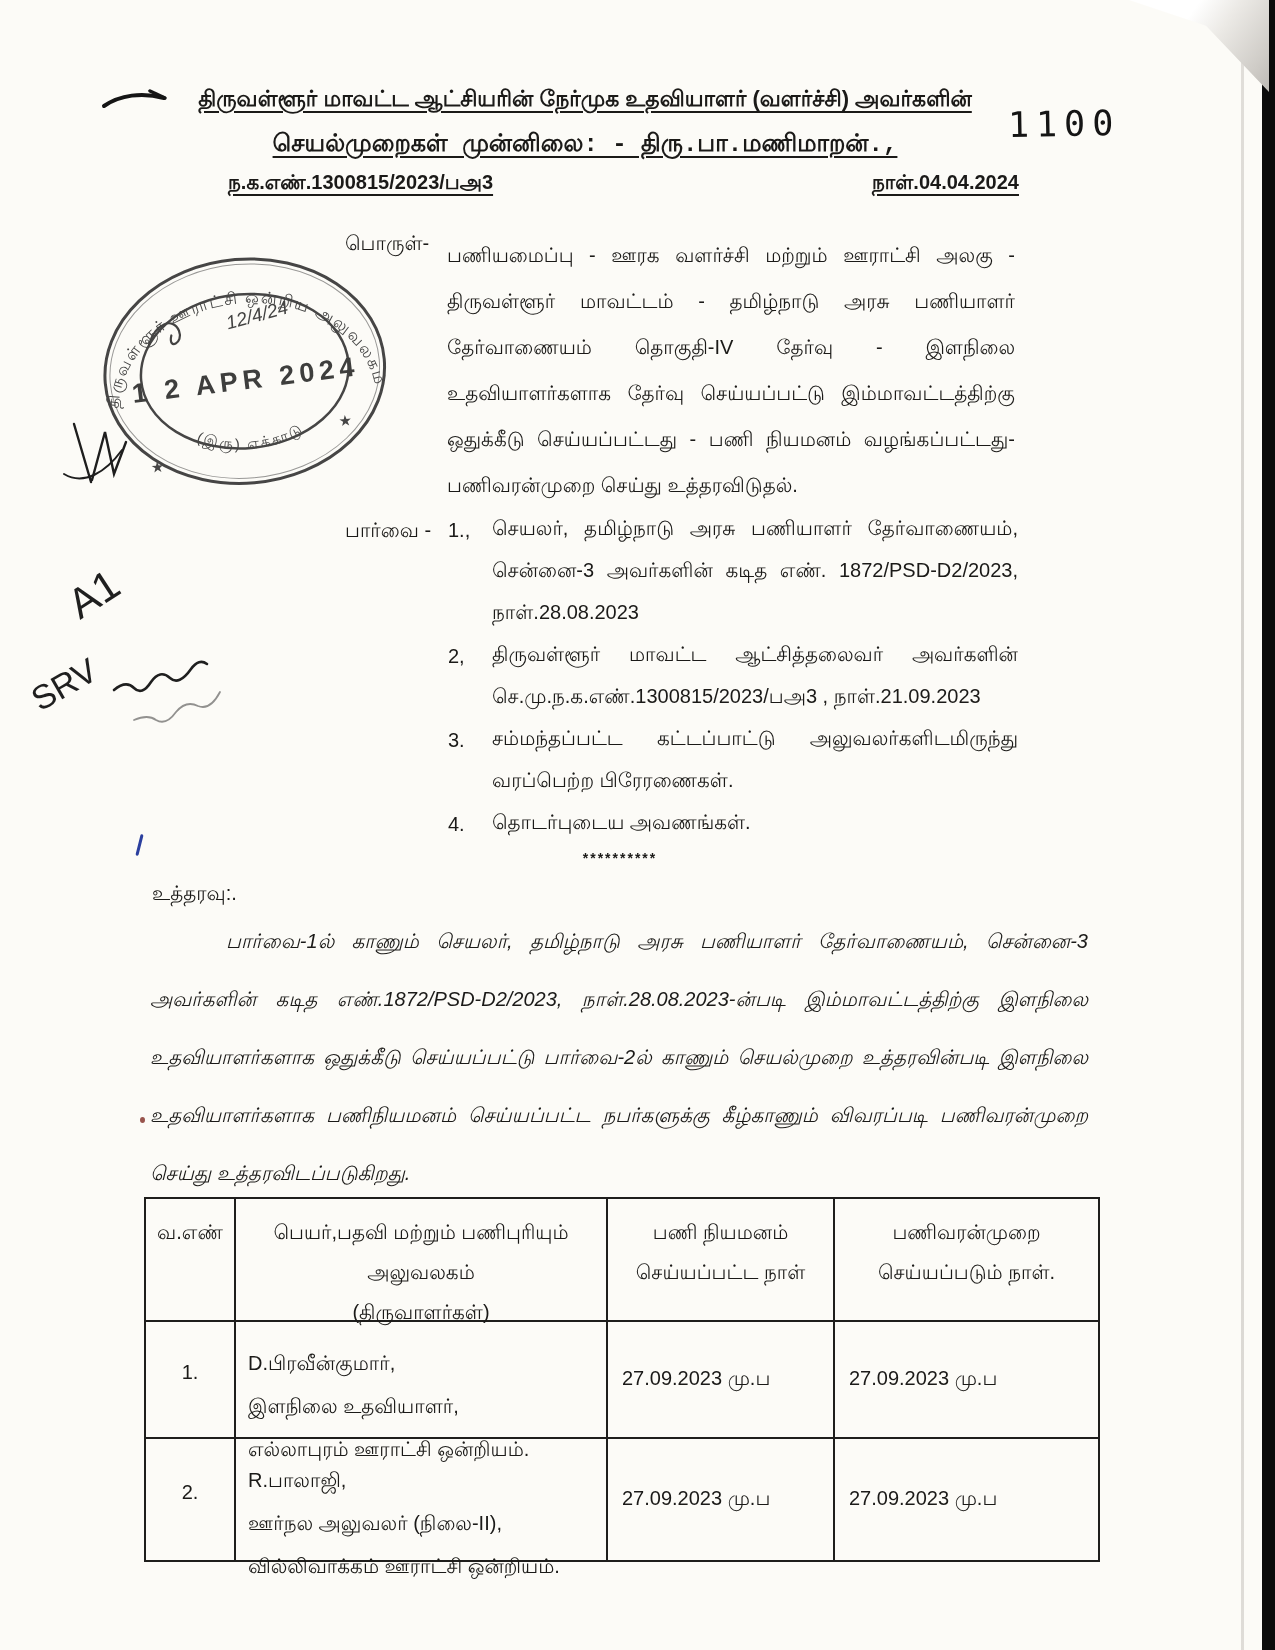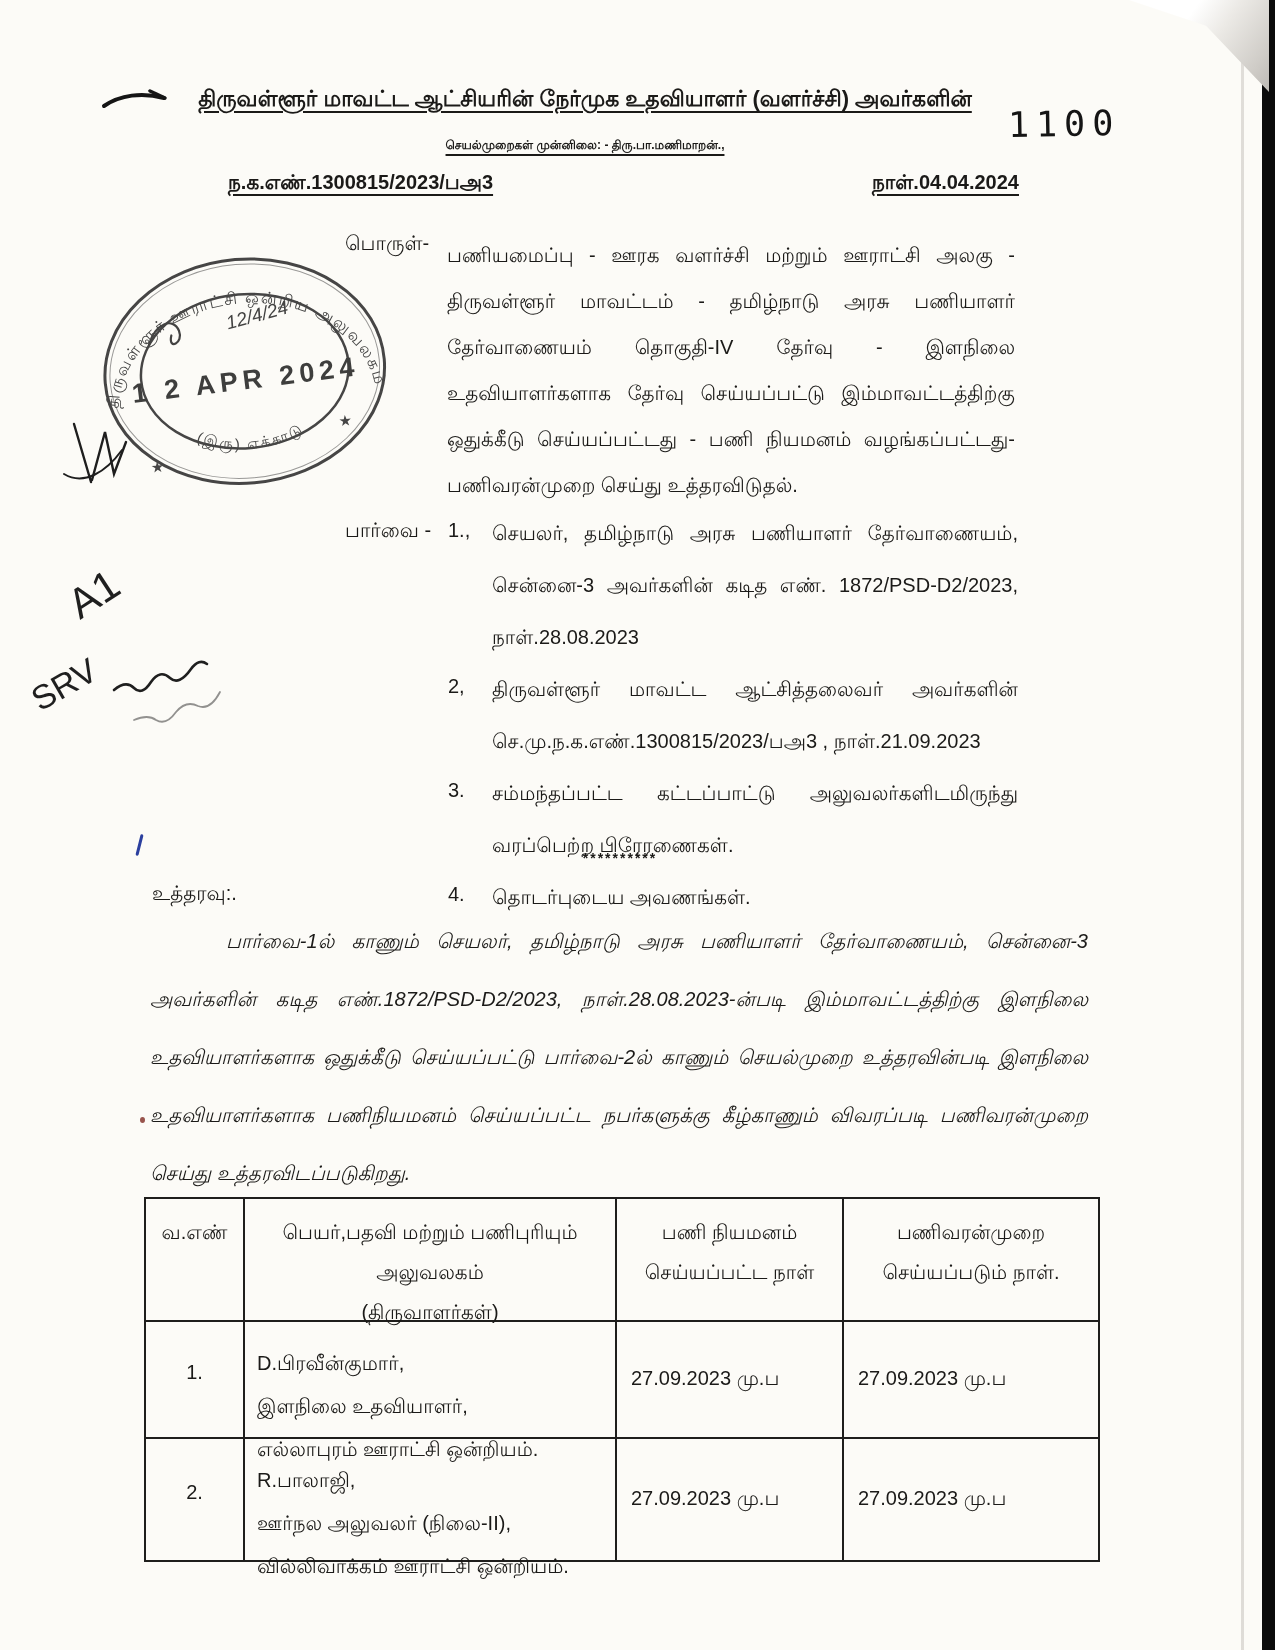--- a/index.html
+++ b/index.html
@@ -12,45 +12,45 @@
   .just{text-align:justify;}
   
   .edge-black{position:absolute;right:0;top:0;width:13px;height:1650px;background:#0b0b0b;}
   .crease{position:absolute;right:31px;top:0;width:3px;height:1650px;
           background:linear-gradient(180deg,#d9d6d1,#c8c5c0 40%,#d5d2cd);opacity:.75;}
   .corner-fold{position:absolute;right:6px;top:0;width:140px;height:92px;
           background:linear-gradient(125deg,#ffffff 35%,#eceae6 55%,#cfccc7 85%,#bdbab5 100%);
           clip-path:polygon(0 0,100% 0,100% 100%,55% 28%);}
   
   .hline1{left:160px;top:84px;width:850px;font-size:22px;line-height:30px;}
-  .hline2{left:160px;top:131px;width:850px;font-size:12px;line-height:28px;}
+  .hline2{left:160px;top:131px;width:850px;font-size:24px;line-height:28px;font-family:Liberation Mono, monospace;}
   .refno{left:228px;top:171px;font-size:20px;}
   .refdate{left:872px;top:171px;font-size:20px;}
   .docnum{left:1008px;top:104px;font-size:35px;letter-spacing:7px;color:#151515;
           font-family:"DejaVu Sans Mono",monospace;transform:rotate(-1deg);}
   
   .subj-label{left:345px;top:232px;font-size:20px;text-align:center;}
   .subj-text{left:447px;top:232px;width:568px;font-size:20px;line-height:46px;}
   
   .ref-label{left:345px;top:507px;font-size:20px;line-height:46px;}
   .ref-list{left:448px;top:507px;width:570px;}
   .ref-item{display:flex;}
   .ref-num{width:44px;flex:none;font-size:20px;line-height:46px;}
-  .ref-text{flex:1;font-size:20px;line-height:52px;}
+  .ref-text{flex:1;font-size:20px;line-height:42px;}
   .separator{left:450px;top:850px;width:340px;font-size:14px;letter-spacing:2px;font-weight:bold;}
   
   .order-label{left:152px;top:882px;font-size:20px;}
   .order-par{left:150px;top:912px;width:938px;font-size:20px;line-height:58px;text-indent:76px;font-style:italic;}
   
   .tbl{left:144px;top:1197px;width:952px;border:2px solid #1f1e1c;}
   .trow{display:flex;}
   .trow + .trow{border-top:2px solid #1f1e1c;}
   .tc{box-sizing:border-box;font-size:20px;}
   .tc + .tc{border-left:2px solid #1f1e1c;}
-  .c1{width:97px;flex:none;}
+  .c1{width:88px;flex:none;}
   .c2{width:372px;flex:none;}
   .c3{width:227px;flex:none;}
   .c4{flex:1;}
   .th{height:121px;text-align:center;line-height:40px;padding-top:13px;white-space:pre-line;}
   .r1{height:115px;}
   .r2{height:121px;}
   .sno{display:flex;align-items:center;justify-content:center;padding-bottom:14px;}
   .namecell{white-space:pre-line;line-height:43px;padding:20px 6px 0 12px;}
   .datecell{display:flex;align-items:center;padding-left:14px;}
   

